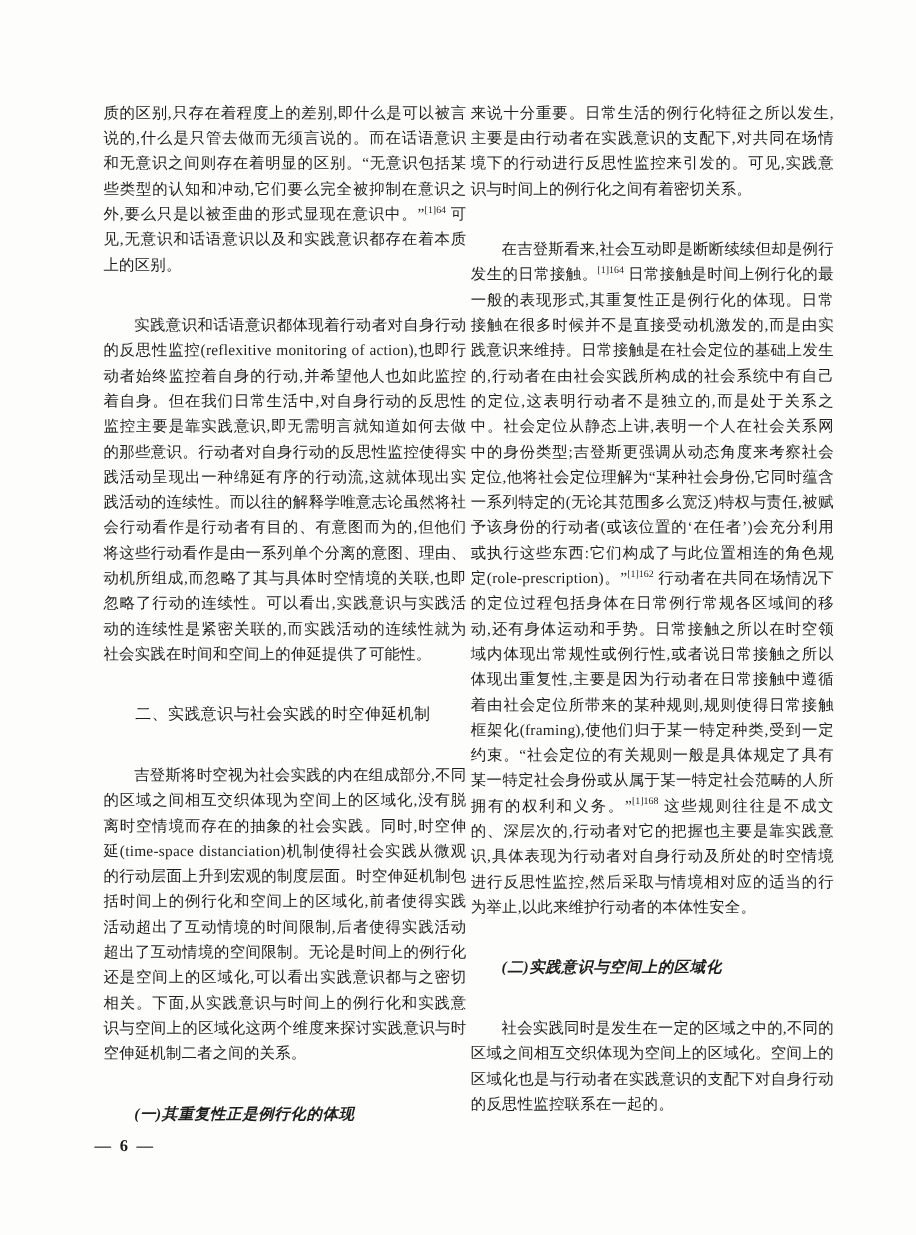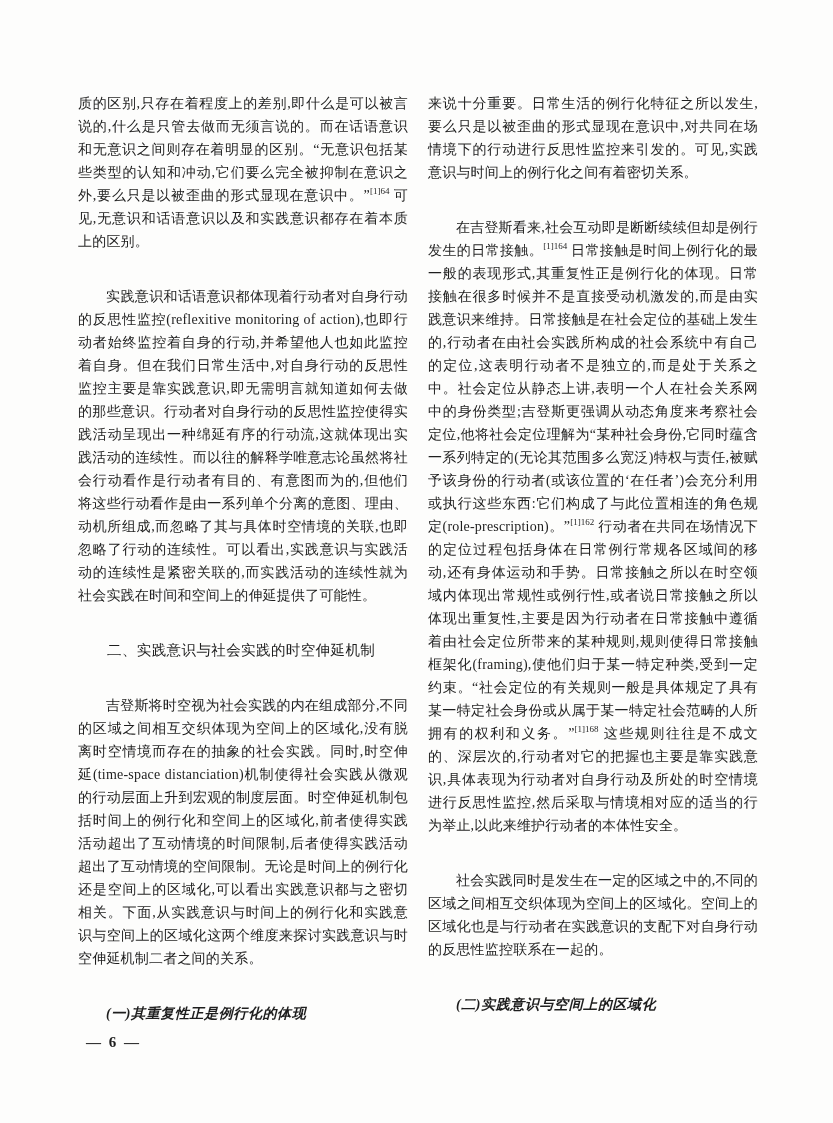--- a/index.html
+++ b/index.html
@@ -7,21 +7,21 @@
     position: relative;
     width: 833px;
     height: 1123px;
     background: #fdfdfc;
     box-sizing: border-box;
     padding: 92px 75px 0 78px;
     font-family: "Liberation Serif", "DejaVu Serif", serif;
     color: #1e1e1e;
     overflow: hidden;
   }
-  .columns { display: flex; gap: 20px; }
+  .columns { display: flex; gap: 4px; justify-content: flex-end; }
   .col { width: 330px; }
   p.block {
     margin: 0;
     font-size: 14px;
     line-height: 23px;
     text-align: justify;
     word-break: break-all;
     letter-spacing: 0.2px;
   }
   p.block.indent { text-indent: 2em; margin-top: 32px; }
@@ -59,20 +59,20 @@
 <div class="page">
   <div class="columns">
     <div class="col">
         <p class="block para"><span>质的区别,只存在着程度上的差别,即什么是可以被言说的,什么是只管去做而无须言说的。而在话语意识和无意识之间则存在着明显的区别。“无意识包括某些类型的认知和冲动,它们要么完全被抑制在意识之外,要么只是以被歪曲的形式显现在意识中。”</span><sup>[1]64</sup><span> 可见,无意识和话语意识以及和实践意识都存在着本质上的区别。</span></p>
         <p class="block para indent"><span>实践意识和话语意识都体现着行动者对自身行动的反思性监控(reflexitive monitoring of action),也即行动者始终监控着自身的行动,并希望他人也如此监控着自身。但在我们日常生活中,对自身行动的反思性监控主要是靠实践意识,即无需明言就知道如何去做的那些意识。行动者对自身行动的反思性监控使得实践活动呈现出一种绵延有序的行动流,这就体现出实践活动的连续性。而以往的解释学唯意志论虽然将社会行动看作是行动者有目的、有意图而为的,但他们将这些行动看作是由一系列单个分离的意图、理由、动机所组成,而忽略了其与具体时空情境的关联,也即忽略了行动的连续性。可以看出,实践意识与实践活动的连续性是紧密关联的,而实践活动的连续性就为社会实践在时间和空间上的伸延提供了可能性。</span></p>
         <p class="block heading indent"><span>二、实践意识与社会实践的时空伸延机制</span></p>
         <p class="block para indent"><span>吉登斯将时空视为社会实践的内在组成部分,不同的区域之间相互交织体现为空间上的区域化,没有脱离时空情境而存在的抽象的社会实践。同时,时空伸延(time-space distanciation)机制使得社会实践从微观的行动层面上升到宏观的制度层面。时空伸延机制包括时间上的例行化和空间上的区域化,前者使得实践活动超出了互动情境的时间限制,后者使得实践活动超出了互动情境的空间限制。无论是时间上的例行化还是空间上的区域化,可以看出实践意识都与之密切相关。下面,从实践意识与时间上的例行化和实践意识与空间上的区域化这两个维度来探讨实践意识与时空伸延机制二者之间的关系。</span></p>
         <p class="block subheading indent"><span>(一)其重复性正是例行化的体现</span></p>
       </div>
     <div class="col">
-        <p class="block para"><span>来说十分重要。日常生活的例行化特征之所以发生,要么只是以被歪曲的形式显现在意识中,对共同在场情境下的行动进行反思性监控来引发的。可见,实践意识与时间上的例行化之间有着密切关系。</span></p>
+        <p class="block para"><span>来说十分重要。日常生活的例行化特征之所以发生,主要是由行动者在实践意识的支配下,对共同在场情境下的行动进行反思性监控来引发的。可见,实践意识与时间上的例行化之间有着密切关系。</span></p>
         <p class="block para indent"><span>在吉登斯看来,社会互动即是断断续续但却是例行发生的日常接触。</span><sup>[1]164</sup><span> 日常接触是时间上例行化的最一般的表现形式,其重复性正是例行化的体现。日常接触在很多时候并不是直接受动机激发的,而是由实践意识来维持。日常接触是在社会定位的基础上发生的,行动者在由社会实践所构成的社会系统中有自己的定位,这表明行动者不是独立的,而是处于关系之中。社会定位从静态上讲,表明一个人在社会关系网中的身份类型;吉登斯更强调从动态角度来考察社会定位,他将社会定位理解为“某种社会身份,它同时蕴含一系列特定的(无论其范围多么宽泛)特权与责任,被赋予该身份的行动者(或该位置的‘在任者’)会充分利用或执行这些东西:它们构成了与此位置相连的角色规定(role-prescription)。”</span><sup>[1]162</sup><span> 行动者在共同在场情况下的定位过程包括身体在日常例行常规各区域间的移动,还有身体运动和手势。日常接触之所以在时空领域内体现出常规性或例行性,或者说日常接触之所以体现出重复性,主要是因为行动者在日常接触中遵循着由社会定位所带来的某种规则,规则使得日常接触框架化(framing),使他们归于某一特定种类,受到一定约束。“社会定位的有关规则一般是具体规定了具有某一特定社会身份或从属于某一特定社会范畴的人所拥有的权利和义务。”</span><sup>[1]168</sup><span> 这些规则往往是不成文的、深层次的,行动者对它的把握也主要是靠实践意识,具体表现为行动者对自身行动及所处的时空情境进行反思性监控,然后采取与情境相对应的适当的行为举止,以此来维护行动者的本体性安全。</span></p>
+        <p class="block subheading indent"><span>(二)实践意识与空间上的区域化</span></p>
         <p class="block para indent"><span>社会实践同时是发生在一定的区域之中的,不同的区域之间相互交织体现为空间上的区域化。空间上的区域化也是与行动者在实践意识的支配下对自身行动的反思性监控联系在一起的。</span></p>
-        <p class="block subheading indent"><span>(二)实践意识与空间上的区域化</span></p>
       </div>
   </div>
   <div class="page-number">— 6 —</div>
 </div>
 
 </body></html>

